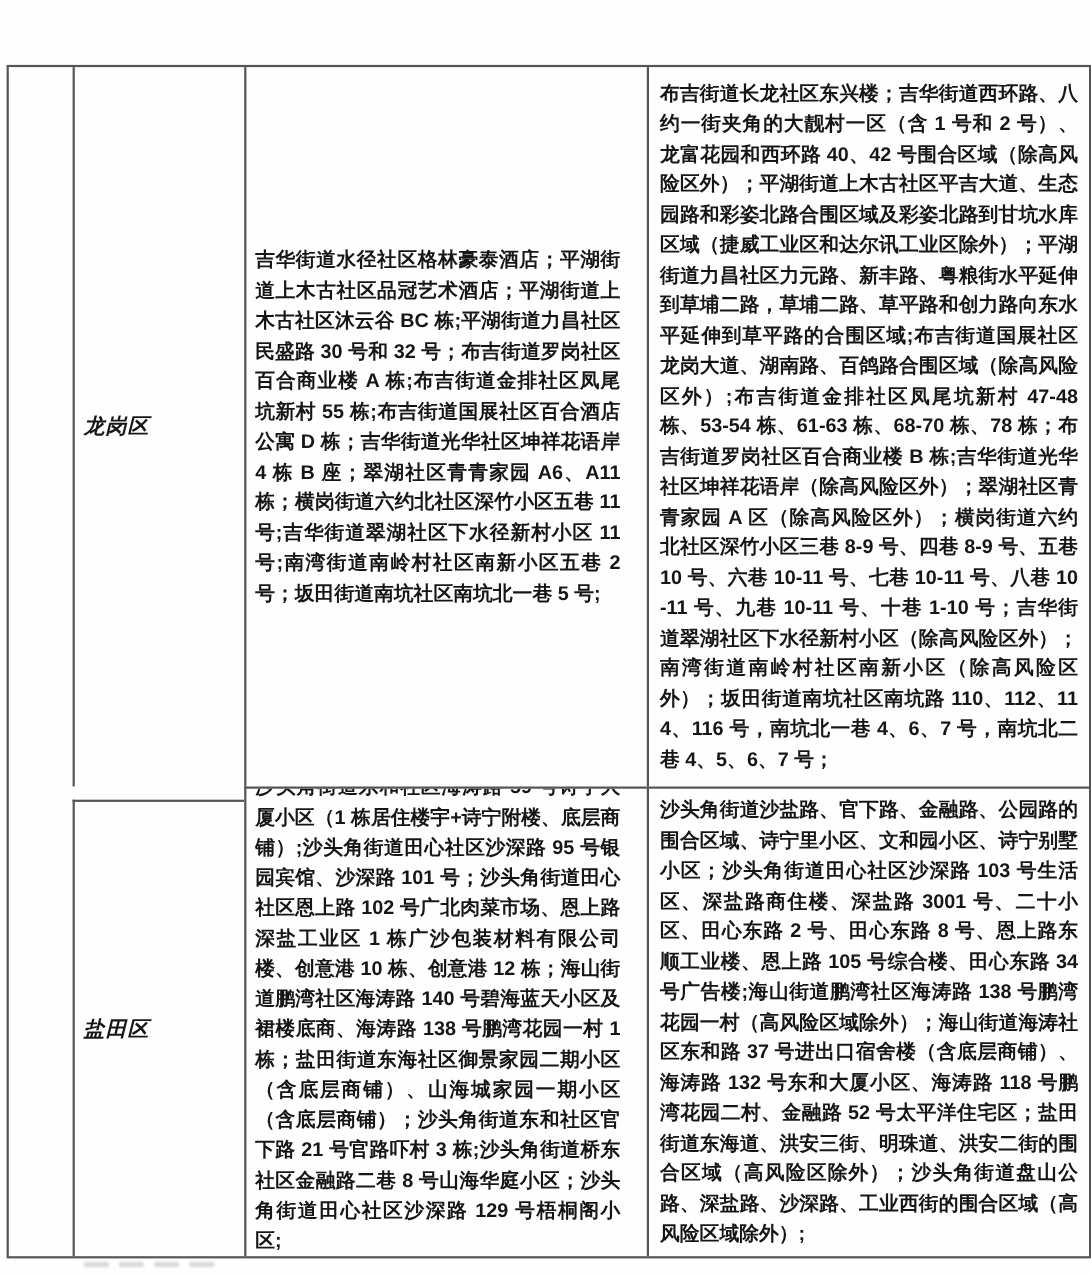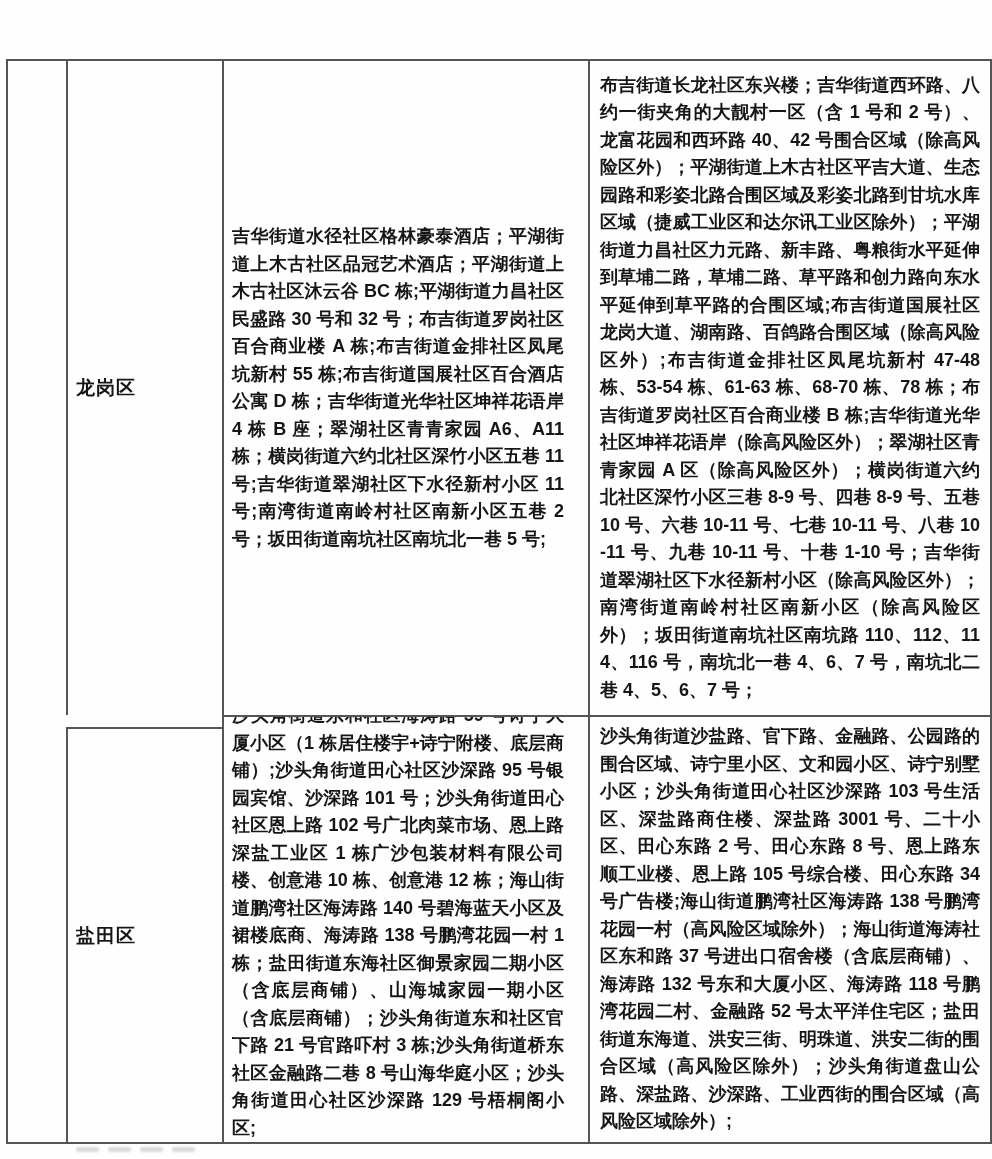--- a/index.html
+++ b/index.html
@@ -24,21 +24,21 @@
   }
   .cell {
     box-sizing: border-box;
     display: flex;
     align-items: center;
     overflow: hidden;
   }
   .cell.bl { border-left: 2px solid #555; }
   .cell.bt { border-top: 2px solid #555; }
   .spacer { grid-column: 1; grid-row: 1 / 3; }
-  .district-cell { padding-left: 8px; }
+  .district-cell { padding-left: 8px; font-style: italic; }
   .district-cell span {
     font-size: 19px;
     font-weight: 700;
     letter-spacing: 1px;
     white-space: nowrap;
   }
   .text-cell p {
     margin: 0;
     padding: 0 24px 0 8px;
     font-size: 18px;

